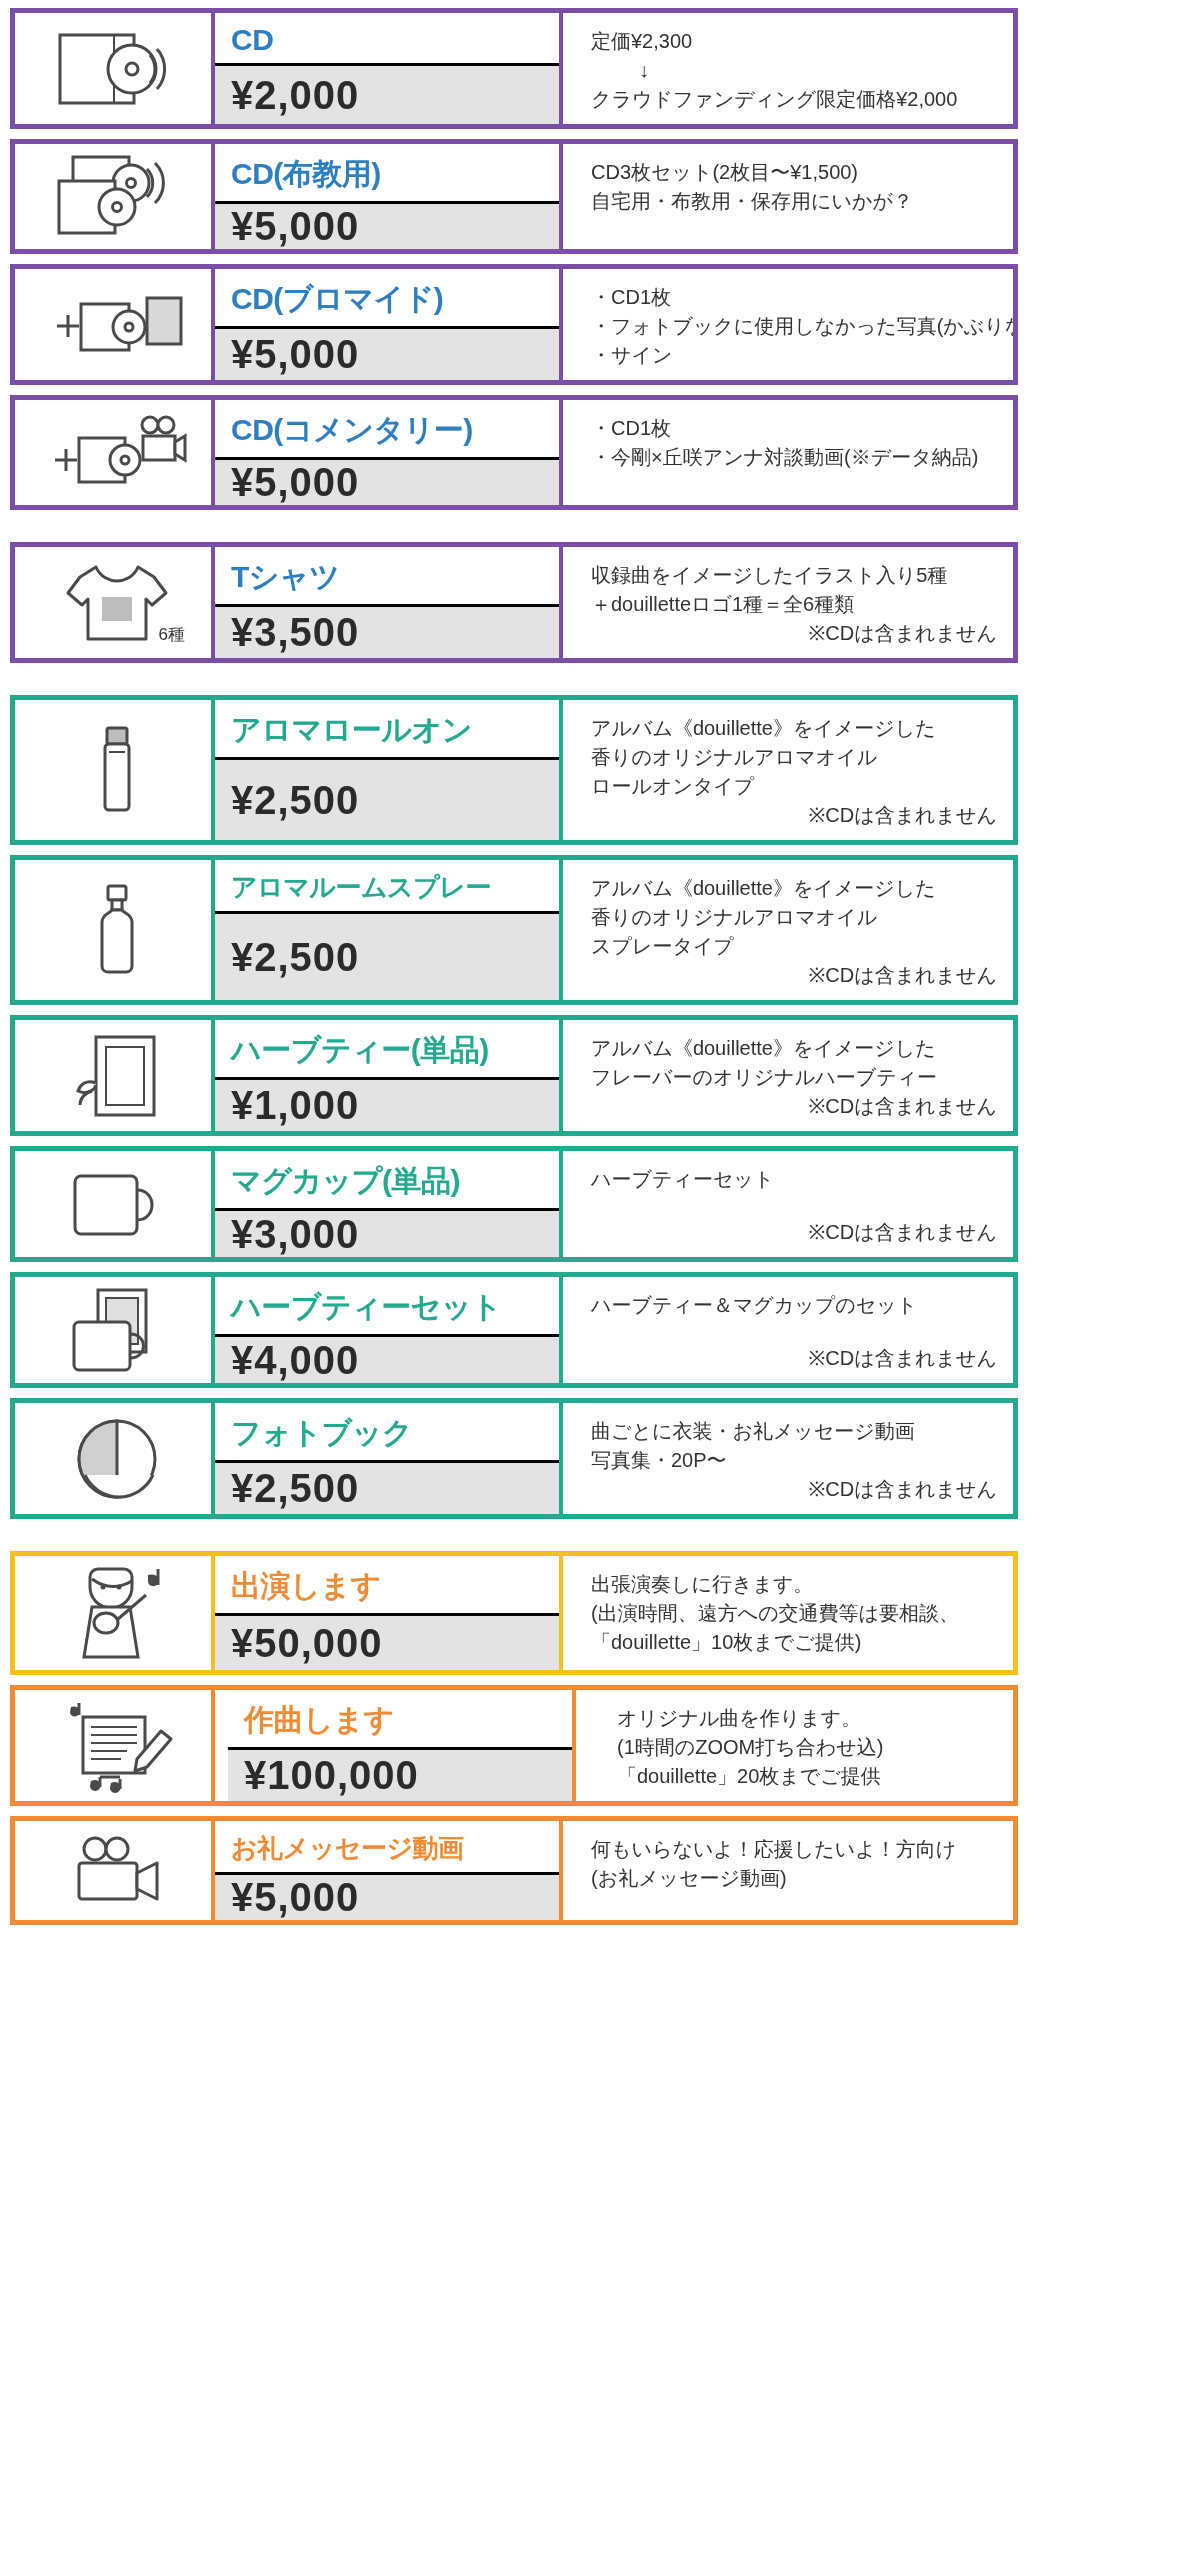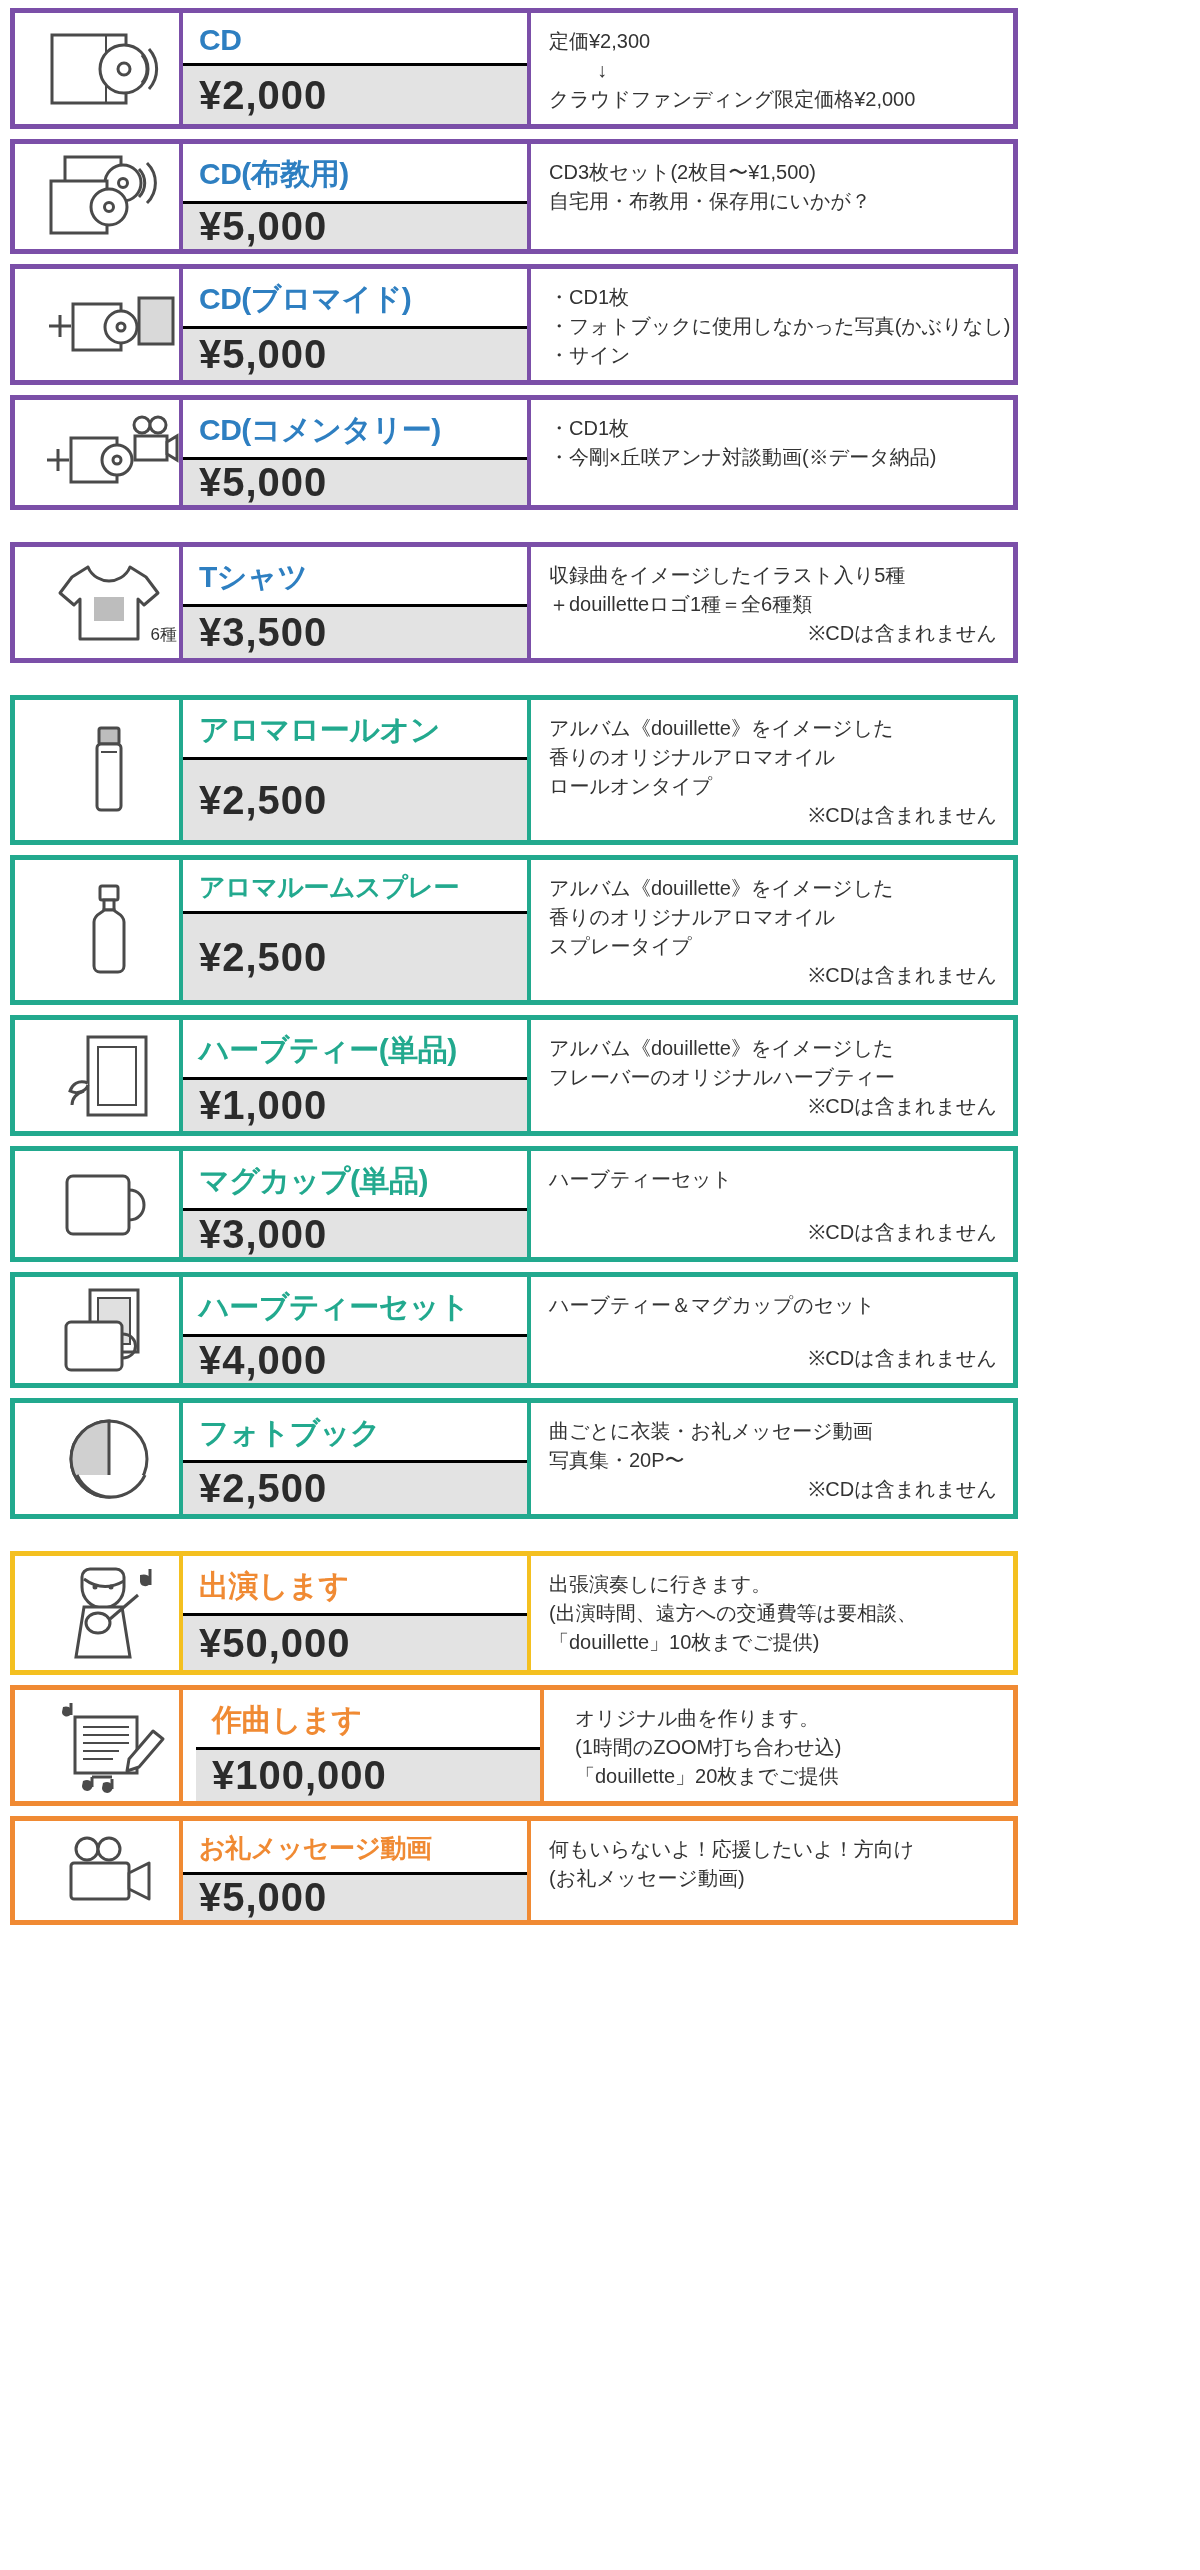--- a/index.html
+++ b/index.html
@@ -33,23 +33,24 @@
     overflow: hidden;
   }
   
   .cell-icon {
     width: 168px;
     min-width: 168px;
     box-sizing: border-box;
     border-right: 4px solid #2e7fc1;
     display: flex;
     align-items: center;
-    justify-content: flex-end;
+    justify-content: flex-start;
     position: relative;
     background: #ffffff;
+    margin-left: 32px;
   }
   
   .cell-main {
     width: 348px;
     min-width: 348px;
     box-sizing: border-box;
     border-right: 4px solid #2e7fc1;
     display: flex;
     flex-direction: column;
     background: #ffffff;
@@ -84,20 +85,21 @@
     padding: 14px 16px 10px 18px;
     font-size: 20px;
     line-height: 1.45;
     color: #333333;
     display: flex;
     flex-direction: column;
     justify-content: flex-start;
   }
   .desc-line {
     white-space: pre;
+    margin-left: 10px;
   }
   .desc-line.right {
     text-align: right;
     margin-top: auto;
   }
   
   .row.purple { border-color: #7b4fa8; }
   .row.purple .cell-icon, .row.purple .cell-main { border-right-color: #7b4fa8; }
   .row.teal { border-color: #22a98e; }
   .row.teal .cell-icon, .row.teal .cell-main { border-right-color: #22a98e; }

